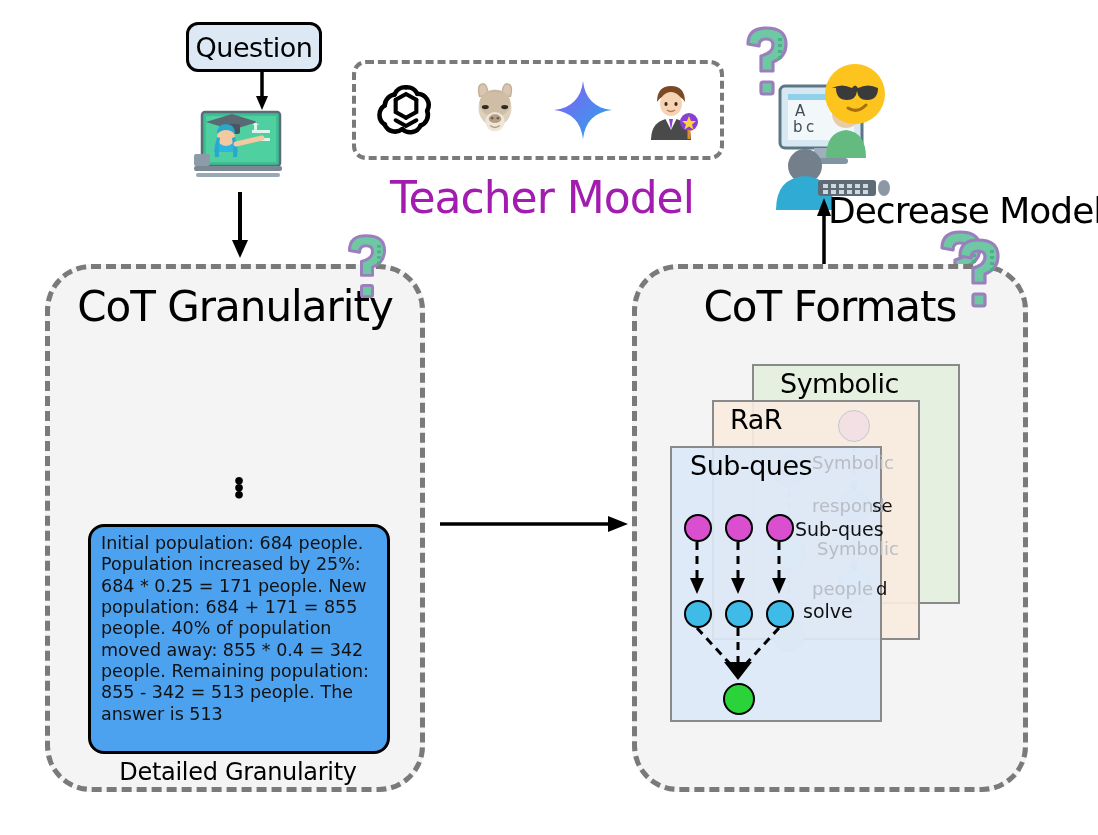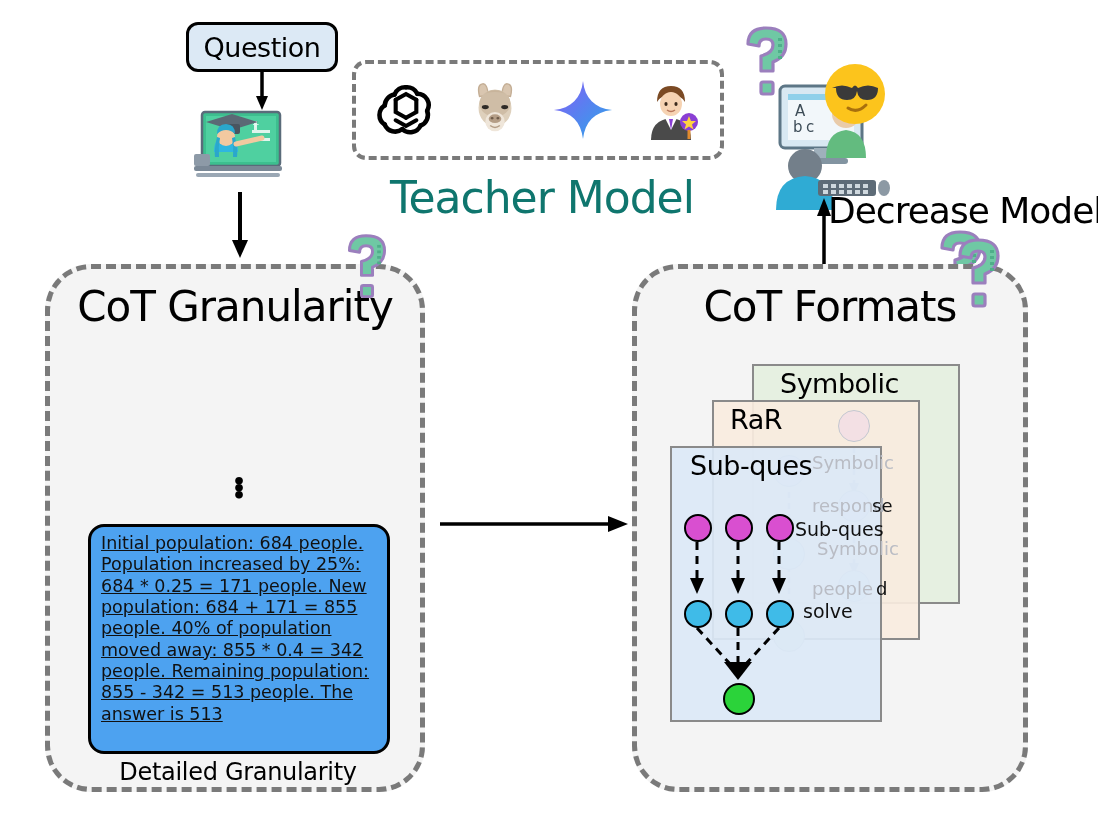--- a/index.html
+++ b/index.html
@@ -15,21 +15,21 @@
     width: 1098px;
     height: 835px;
     background: #ffffff;
     overflow: hidden;
   }
   .abs { position: absolute; }
 
   
   #question-box {
     left: 186px; top: 22px;
-    width: 152px; height: 50px;
+    width: 136px; height: 50px;
     background: #dce9f5;
     border: 3px solid #000000;
     border-radius: 12px;
     display: flex; align-items: center; justify-content: center;
     box-sizing: border-box;
   }
   #question-box .label {
     font-family: "DejaVu Sans", sans-serif;
     font-size: 27px;
     color: #000;
@@ -50,21 +50,21 @@
     display: flex;
     align-items: center;
     justify-content: space-around;
     pointer-events: none;
   }
   #teacher-label {
     left: 352px; top: 172px;
     width: 380px;
     text-align: center;
     font-size: 44px;
-    color: #0f766e;
+    color: #a21caf;
     letter-spacing: -1px;
   }
 
   
   #teacher-avatar { left: 186px; top: 108px; width: 104px; height: 80px; }
 
   
   #student-avatar { left: 762px; top: 62px; width: 132px; height: 148px; }
   #student-label {
     left: 828px; top: 190px;
@@ -108,21 +108,20 @@
     color: #111;
     font-family: "DejaVu Sans", sans-serif;
   }
   #cot-simple {
     left: 88px; top: 338px; width: 302px; height: 105px;
     background: #9ec4e8;
   }
   #cot-detailed {
     left: 88px; top: 524px; width: 302px; height: 230px;
     background: #4da2f0;
-    text-decoration: underline;
   }
   .cot-caption {
     position: absolute;
     text-align: center;
     font-size: 24px;
     color: #000;
     letter-spacing: -0.3px;
   }
   #caption-simple   { left: 88px; top: 450px; width: 302px; }
   #caption-detailed { left: 78px; top: 758px; width: 320px; }

